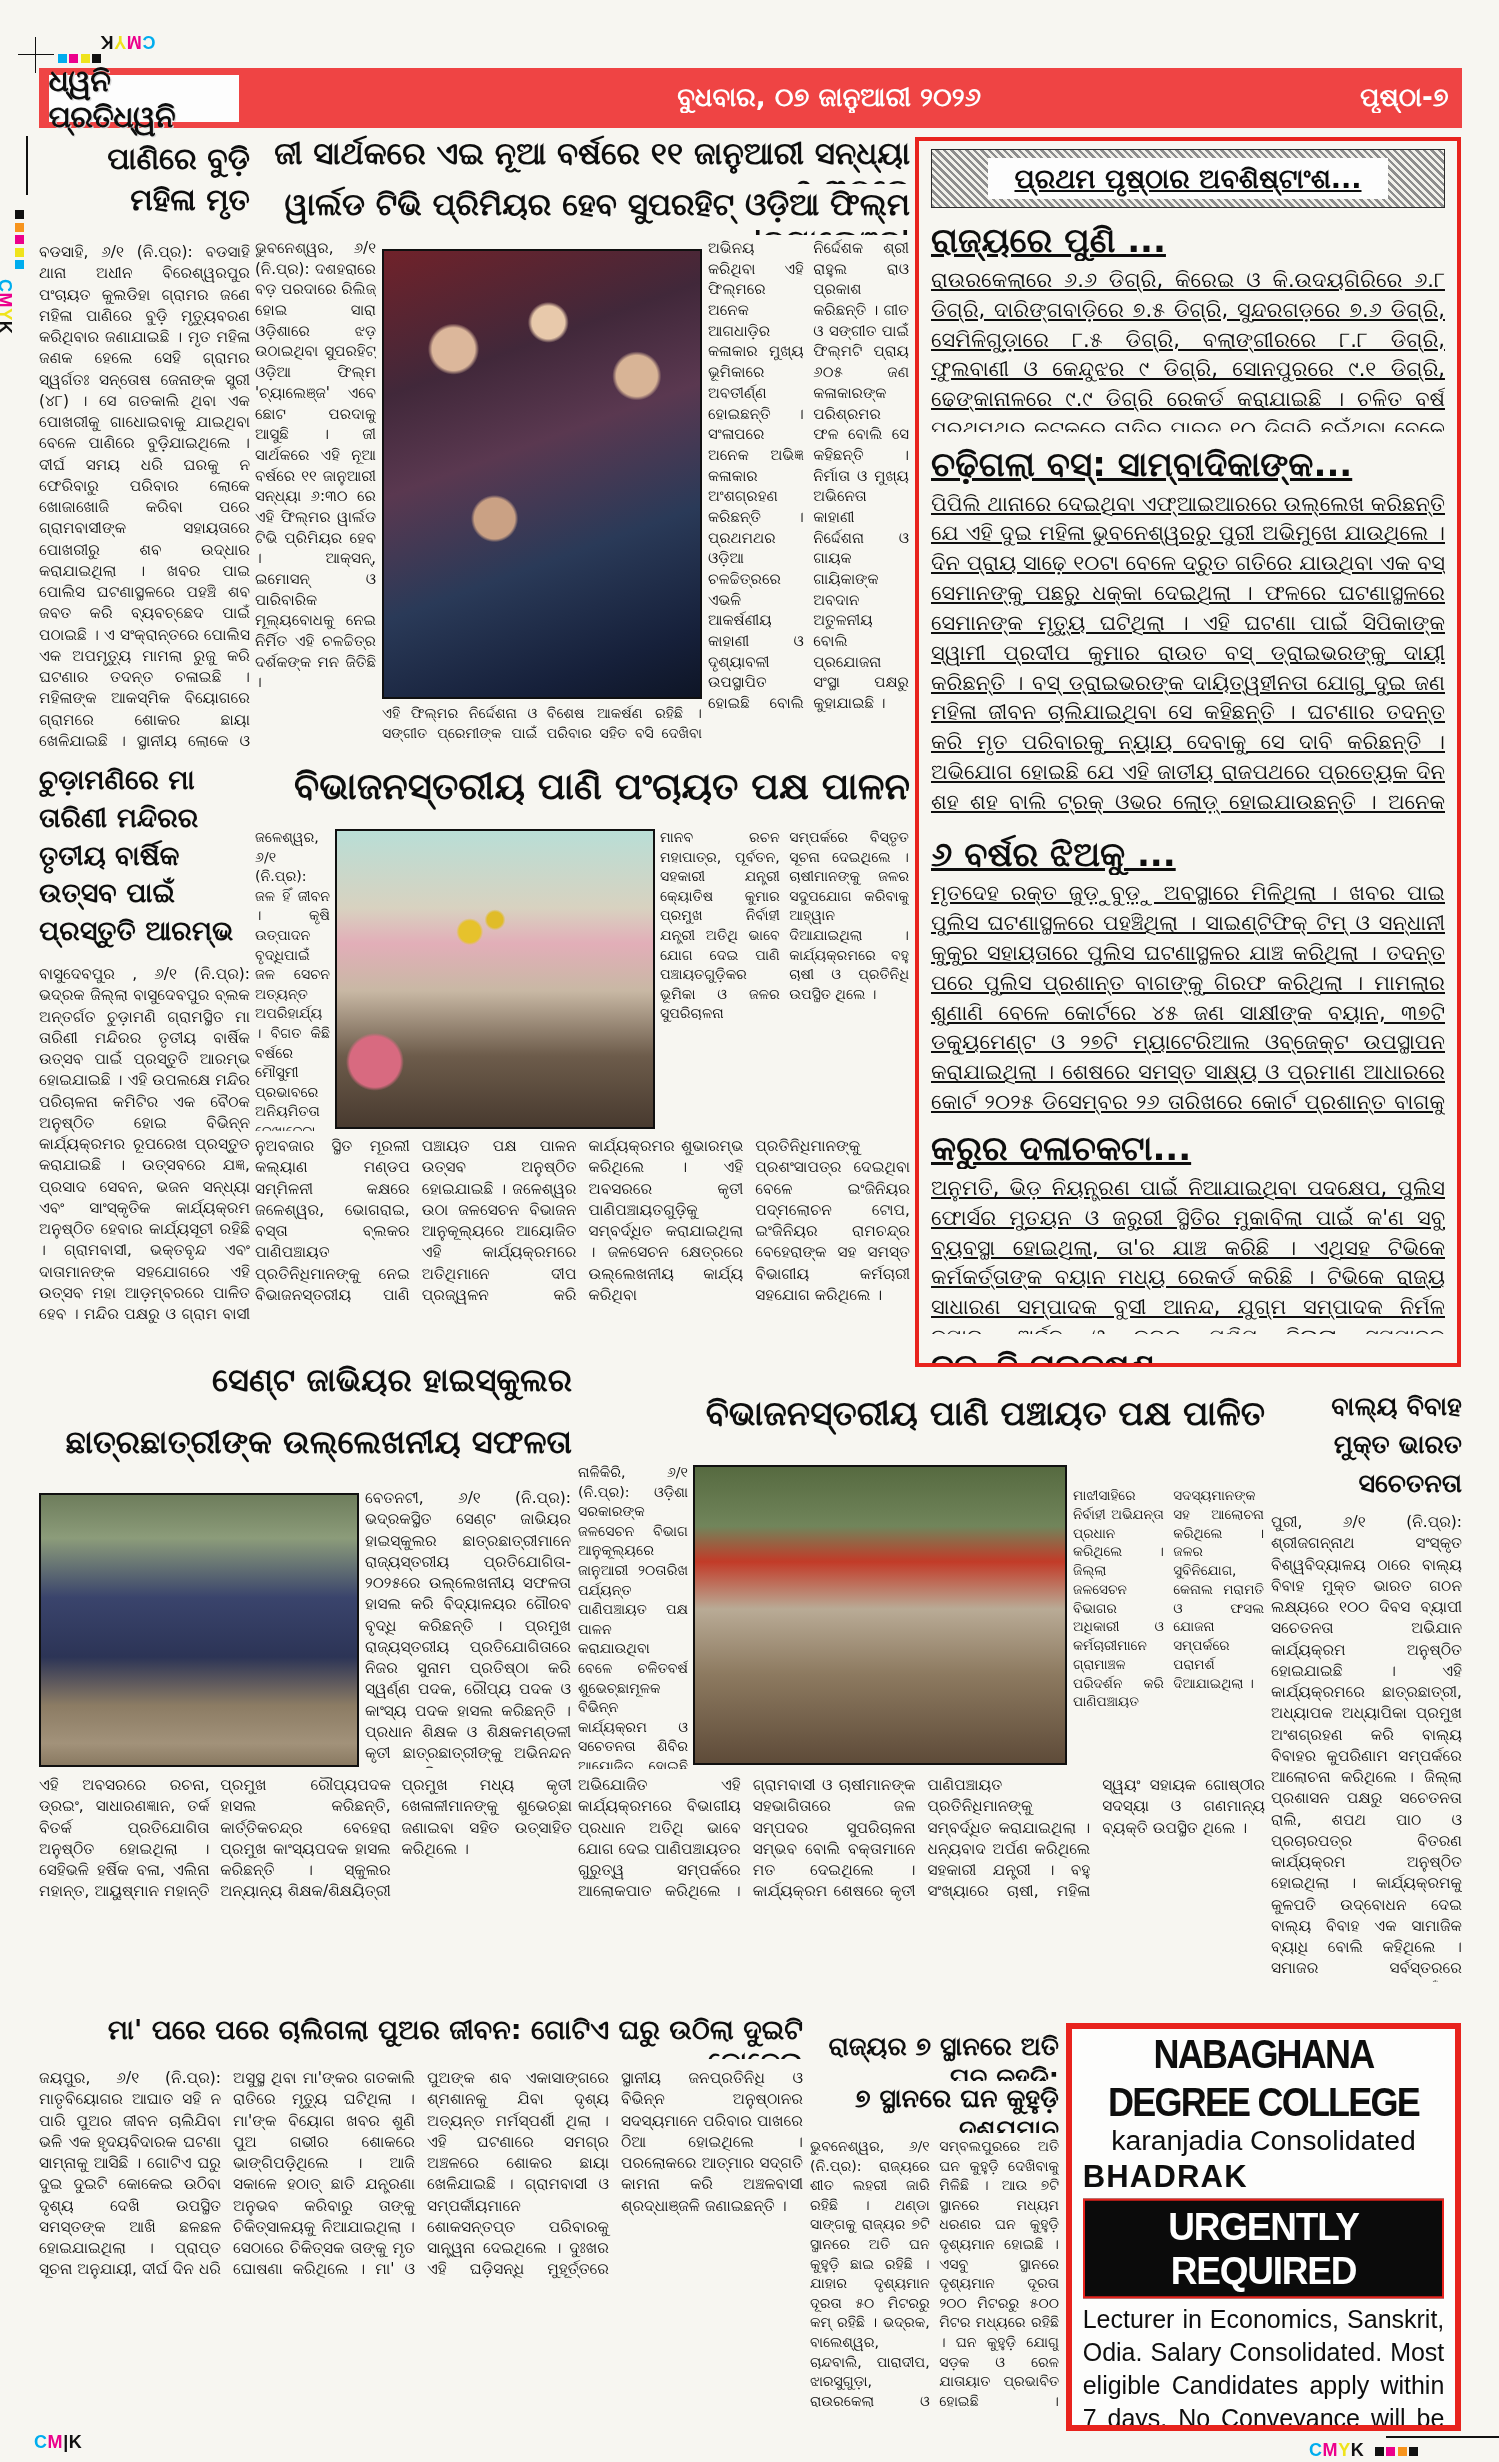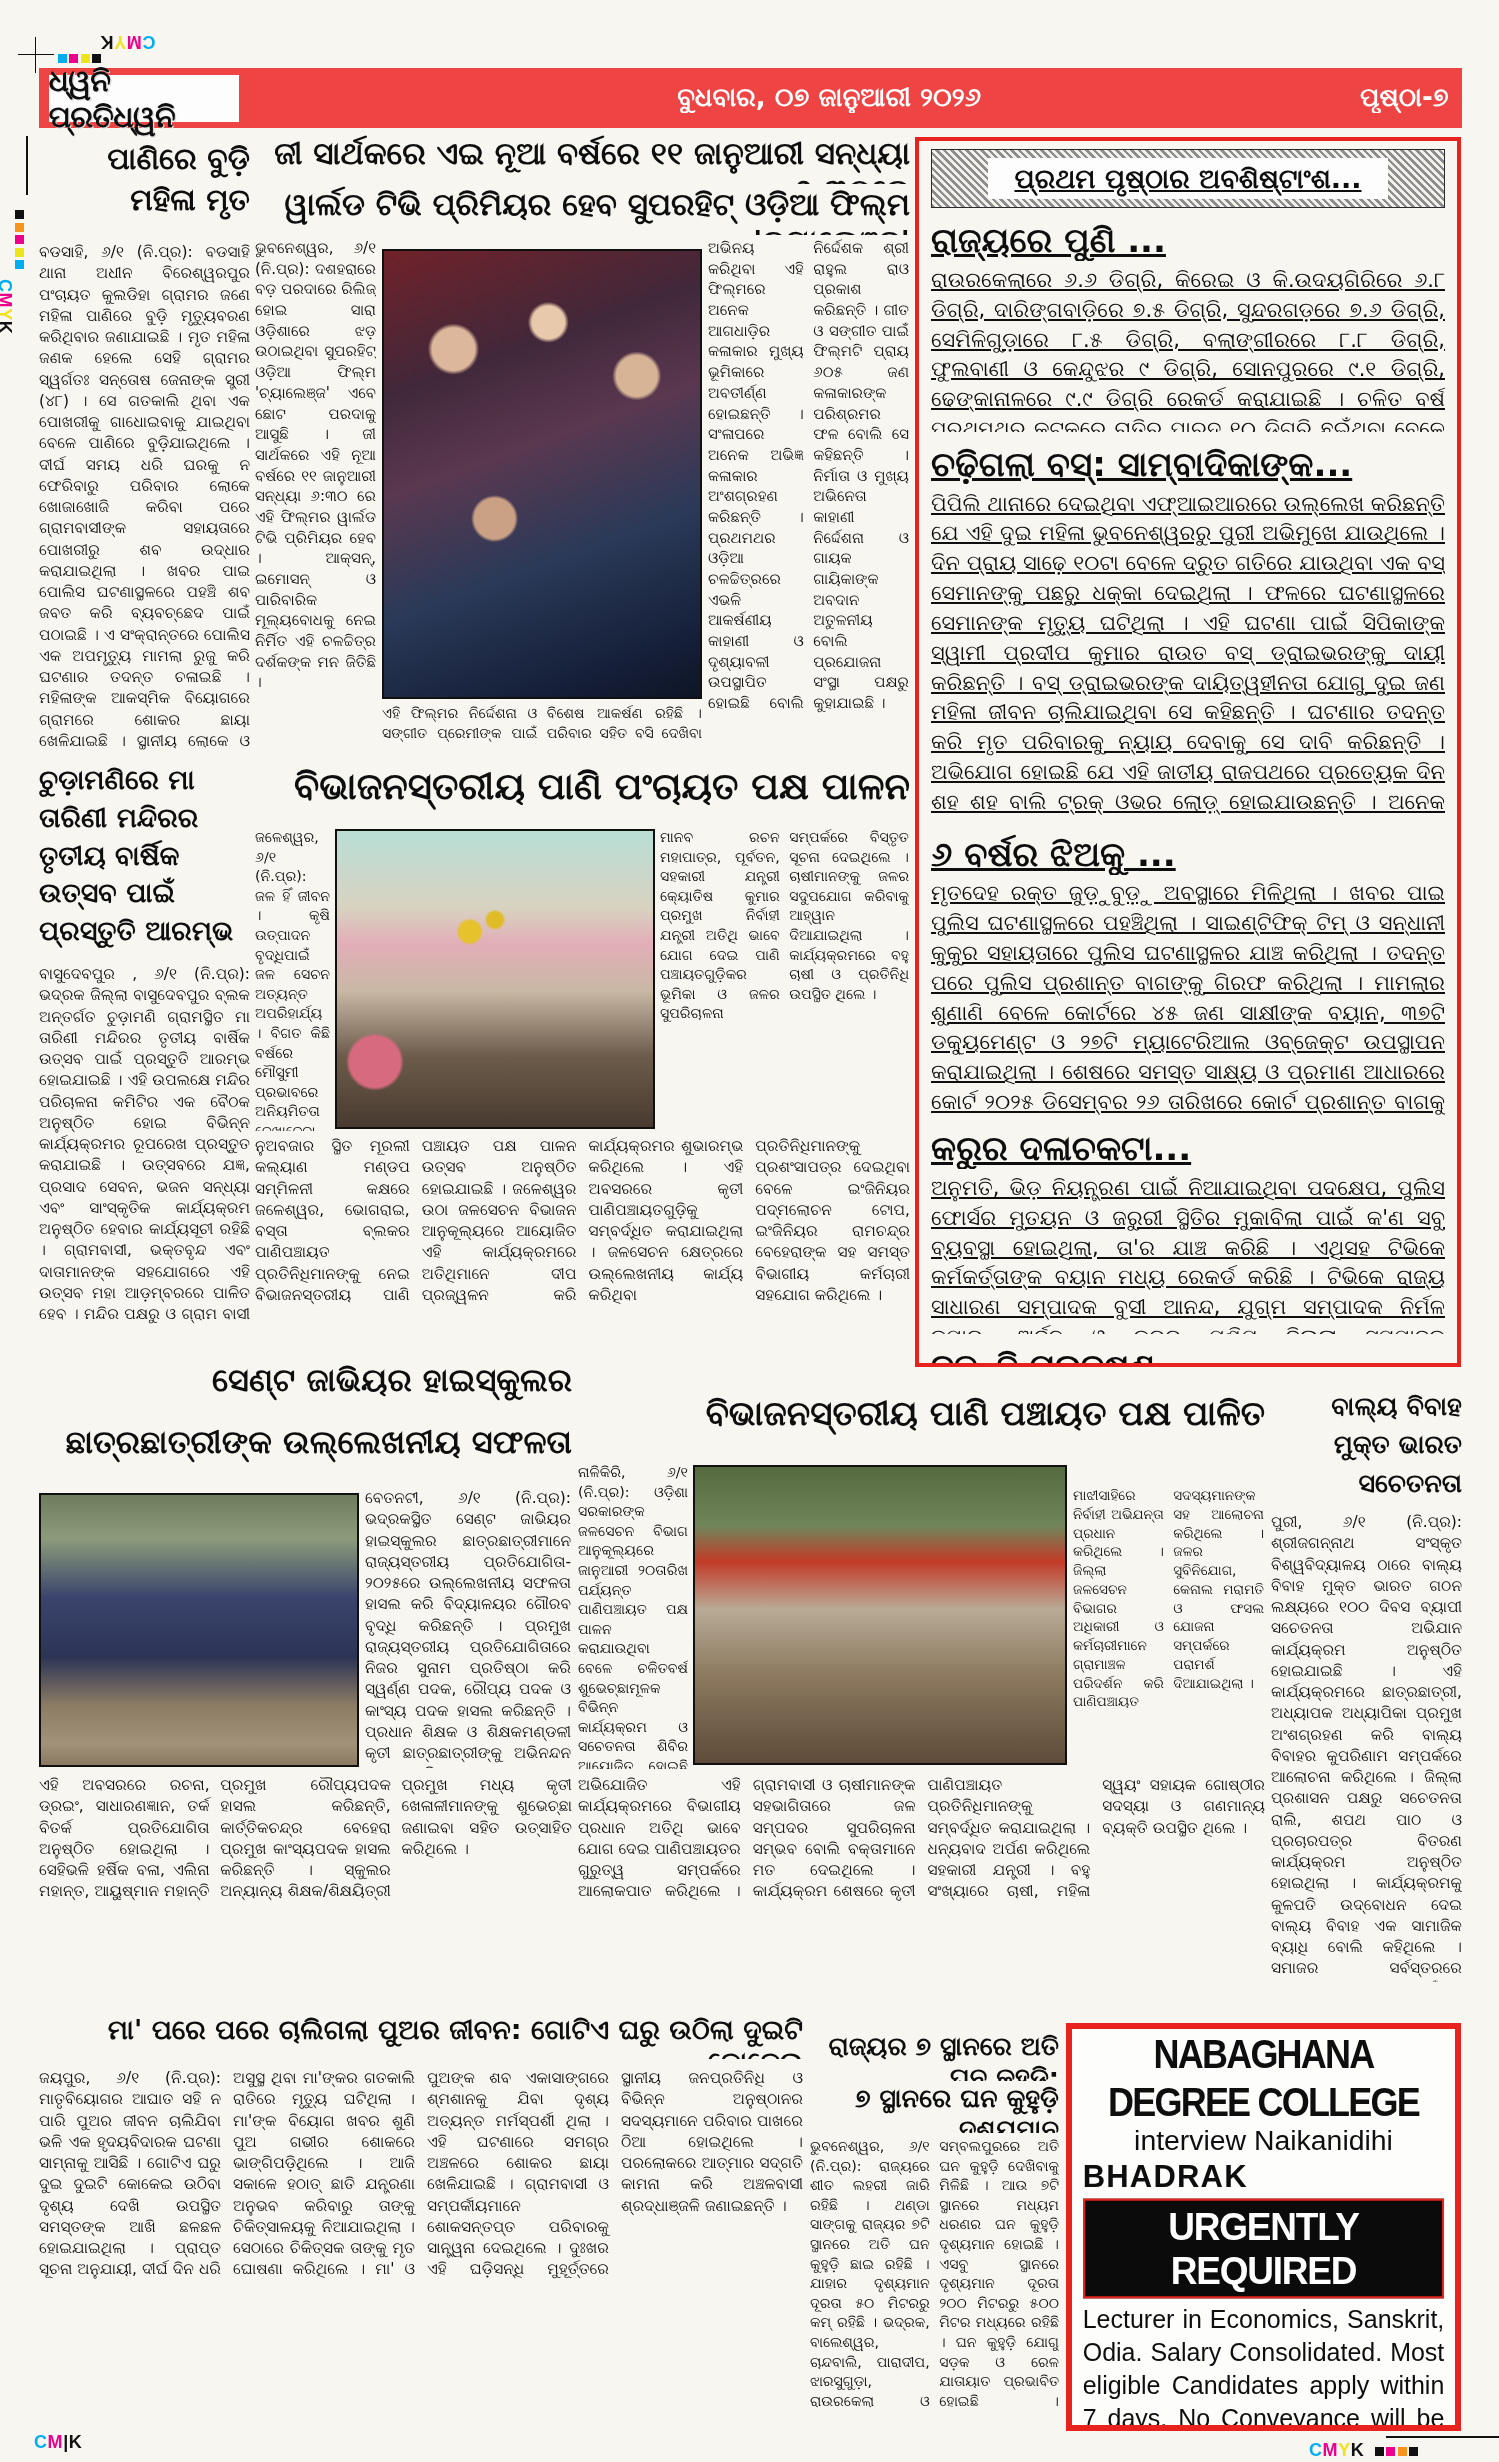--- a/index.html
+++ b/index.html
@@ -142,21 +142,21 @@
 
   <div class="abs hl center" style="left:39px;top:2014px;width:764px;height:45px;font-size:27px;">ମା' ପରେ ପରେ ଚାଲିଗଲା ପୁଅର ଜୀବନ: ଗୋଟିଏ ଘରୁ ଉଠିଲା ଦୁଇଟି କୋକେଇ</div>
   <div class="abs txt cols4" style="left:39px;top:2068px;width:764px;height:349px;">ଜୟପୁର, ୬/୧ (ନି.ପ୍ର): ମାତୃବିୟୋଗର ଆଘାତ ସହି ନ ପାରି ପୁଅର ଜୀବନ ଚାଲିଯିବା ଭଳି ଏକ ହୃଦୟବିଦାରକ ଘଟଣା ସାମ୍ନାକୁ ଆସିଛି । ଗୋଟିଏ ଘରୁ ଦୁଇ ଦୁଇଟି କୋକେଇ ଉଠିବା ଦୃଶ୍ୟ ଦେଖି ଉପସ୍ଥିତ ସମସ୍ତଙ୍କ ଆଖି ଛଳଛଳ ହୋଇଯାଇଥିଲା । ପ୍ରାପ୍ତ ସୂଚନା ଅନୁଯାୟୀ, ଦୀର୍ଘ ଦିନ ଧରି ଅସୁସ୍ଥ ଥିବା ମା'ଙ୍କର ଗତକାଲି ରାତିରେ ମୃତ୍ୟୁ ଘଟିଥିଲା । ମା'ଙ୍କ ବିୟୋଗ ଖବର ଶୁଣି ପୁଅ ଗଭୀର ଶୋକରେ ଭାଙ୍ଗିପଡ଼ିଥିଲେ । ଆଜି ସକାଳେ ହଠାତ୍ ଛାତି ଯନ୍ତ୍ରଣା ଅନୁଭବ କରିବାରୁ ତାଙ୍କୁ ଚିକିତ୍ସାଳୟକୁ ନିଆଯାଇଥିଲା । ସେଠାରେ ଚିକିତ୍ସକ ତାଙ୍କୁ ମୃତ ଘୋଷଣା କରିଥିଲେ । ମା' ଓ ପୁଅଙ୍କ ଶବ ଏକାସାଙ୍ଗରେ ଶ୍ମଶାନକୁ ଯିବା ଦୃଶ୍ୟ ଅତ୍ୟନ୍ତ ମର୍ମସ୍ପର୍ଶୀ ଥିଲା । ଏହି ଘଟଣାରେ ସମଗ୍ର ଅଞ୍ଚଳରେ ଶୋକର ଛାୟା ଖେଳିଯାଇଛି । ଗ୍ରାମବାସୀ ଓ ସମ୍ପର୍କୀୟମାନେ ଶୋକସନ୍ତପ୍ତ ପରିବାରକୁ ସାନ୍ତ୍ୱନା ଦେଇଥିଲେ । ଦୁଃଖର ଏହି ଘଡ଼ିସନ୍ଧି ମୁହୂର୍ତ୍ତରେ ସ୍ଥାନୀୟ ଜନପ୍ରତିନିଧି ଓ ବିଭିନ୍ନ ଅନୁଷ୍ଠାନର ସଦସ୍ୟମାନେ ପରିବାର ପାଖରେ ଠିଆ ହୋଇଥିଲେ । ପରଲୋକରେ ଆତ୍ମାର ସଦ୍‌ଗତି କାମନା କରି ଅଞ୍ଚଳବାସୀ ଶ୍ରଦ୍ଧାଞ୍ଜଳି ଜଣାଇଛନ୍ତି ।</div>
 
   <div class="abs hl center" style="left:810px;top:2031px;width:249px;height:50px;font-size:25.5px;">ରାଜ୍ୟର ୭ ସ୍ଥାନରେ ଅତି ଘନ କୁହୁଡ଼ି:</div>
   <div class="abs hl center" style="left:810px;top:2083px;width:249px;height:50px;font-size:25.5px;">୭ ସ୍ଥାନରେ ଘନ କୁହୁଡ଼ି ଦୃଶ୍ୟମାନ</div>
   <div class="abs txt cols2" style="left:810px;top:2137px;width:249px;height:281px;font-size:14.2px;">ଭୁବନେଶ୍ୱର, ୬/୧ (ନି.ପ୍ର): ରାଜ୍ୟରେ ଶୀତ ଲହରୀ ଜାରି ରହିଛି । ଥଣ୍ଡା ସାଙ୍ଗକୁ ରାଜ୍ୟର ୭ଟି ସ୍ଥାନରେ ଅତି ଘନ କୁହୁଡ଼ି ଛାଇ ରହିଛି । ଯାହାର ଦୃଶ୍ୟମାନ ଦୂରତା ୫୦ ମିଟରରୁ କମ୍ ରହିଛି । ଭଦ୍ରକ, ବାଲେଶ୍ୱର, ଚାନ୍ଦବାଲି, ପାରାଦୀପ, ଝାରସୁଗୁଡ଼ା, ରାଉରକେଲା ଓ ସମ୍ବଲପୁରରେ ଅତି ଘନ କୁହୁଡ଼ି ଦେଖିବାକୁ ମିଳିଛି । ଆଉ ୭ଟି ସ୍ଥାନରେ ମଧ୍ୟମ ଧରଣର ଘନ କୁହୁଡ଼ି ଦୃଶ୍ୟମାନ ହୋଇଛି । ଏସବୁ ସ୍ଥାନରେ ଦୃଶ୍ୟମାନ ଦୂରତା ୨୦୦ ମିଟରରୁ ୫୦୦ ମିଟର ମଧ୍ୟରେ ରହିଛି । ଘନ କୁହୁଡ଼ି ଯୋଗୁ ସଡ଼କ ଓ ରେଳ ଯାତାୟାତ ପ୍ରଭାବିତ ହୋଇଛି । ଯାତ୍ରୀମାନଙ୍କୁ ସତର୍କତାର ସହ ଯାତାୟାତ କରିବାକୁ ପରାମର୍ଶ ଦିଆଯାଇଛି ।</div>
 
   <div class="abs adbox" style="left:1066px;top:2023px;width:395px;height:408px;">
     <div class="ad-college">NABAGHANA DEGREE COLLEGE</div>
-    <div class="ad-loc">interview Naikanidihi</div>
+    <div class="ad-loc">karanjadia Consolidated</div>
     <div class="ad-city">BHADRAK</div>
     <div class="ad-banner">URGENTLY REQUIRED</div>
     <div class="ad-body">Lecturer in Economics, Sanskrit, Odia. Salary Consolidated. Most eligible Candidates apply within 7 days. No Conveyance will be given to applicant at the time of interview.</div>
 
   </div>
 
   <div class="abs mark-txt" style="left:34px;top:2432px;text-align:center;">
     <span class="c">C</span><span class="m">M</span><span class="k">|</span><span class="k">K</span>
   </div>
   <div class="abs hline" style="left:1386px;top:2436px;width:113px;height:1.8px;"></div>

